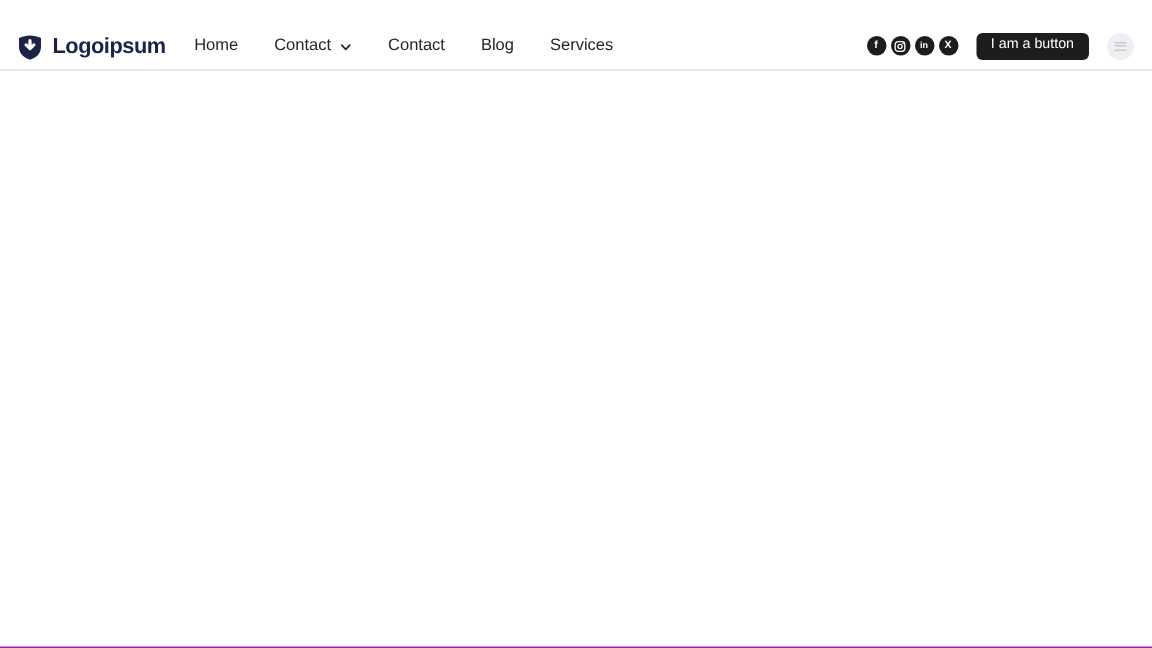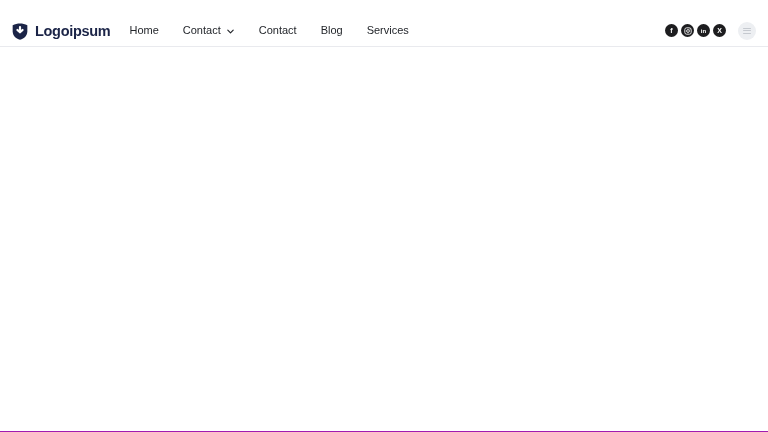--- a/index.html
+++ b/index.html
@@ -120,20 +120,21 @@
           </svg>
         </div>
         <div class="social-circle">
           <span class="social-glyph" style="font-size:6px;">in</span>
         </div>
         <div class="social-circle">
           <span class="social-glyph">X</span>
         </div>
       </div>
 
+      <button class="cta-button">I am a button</button>
 
       <button class="menu-button" aria-label="menu">
         <span class="menu-line"></span>
         <span class="menu-line"></span>
         <span class="menu-line"></span>
       </button>
 
     </div>
   </header>
 

